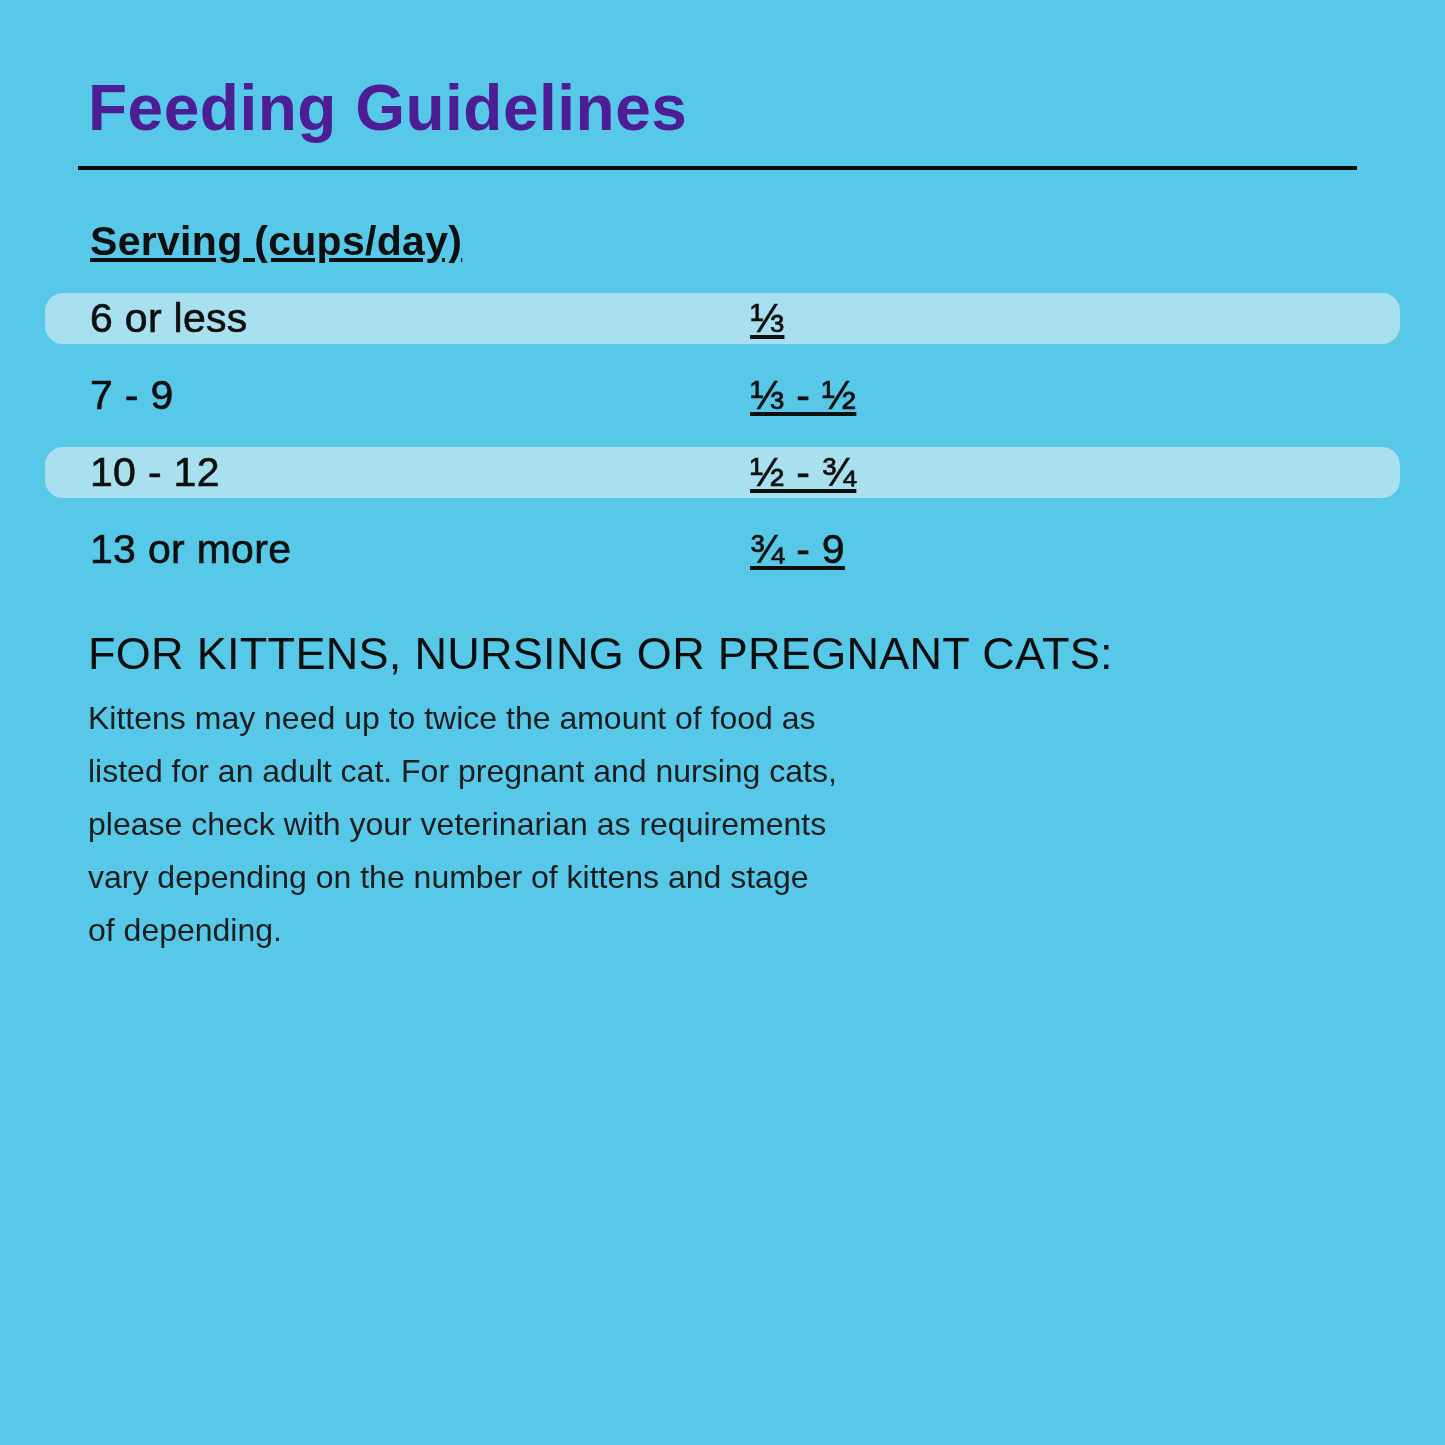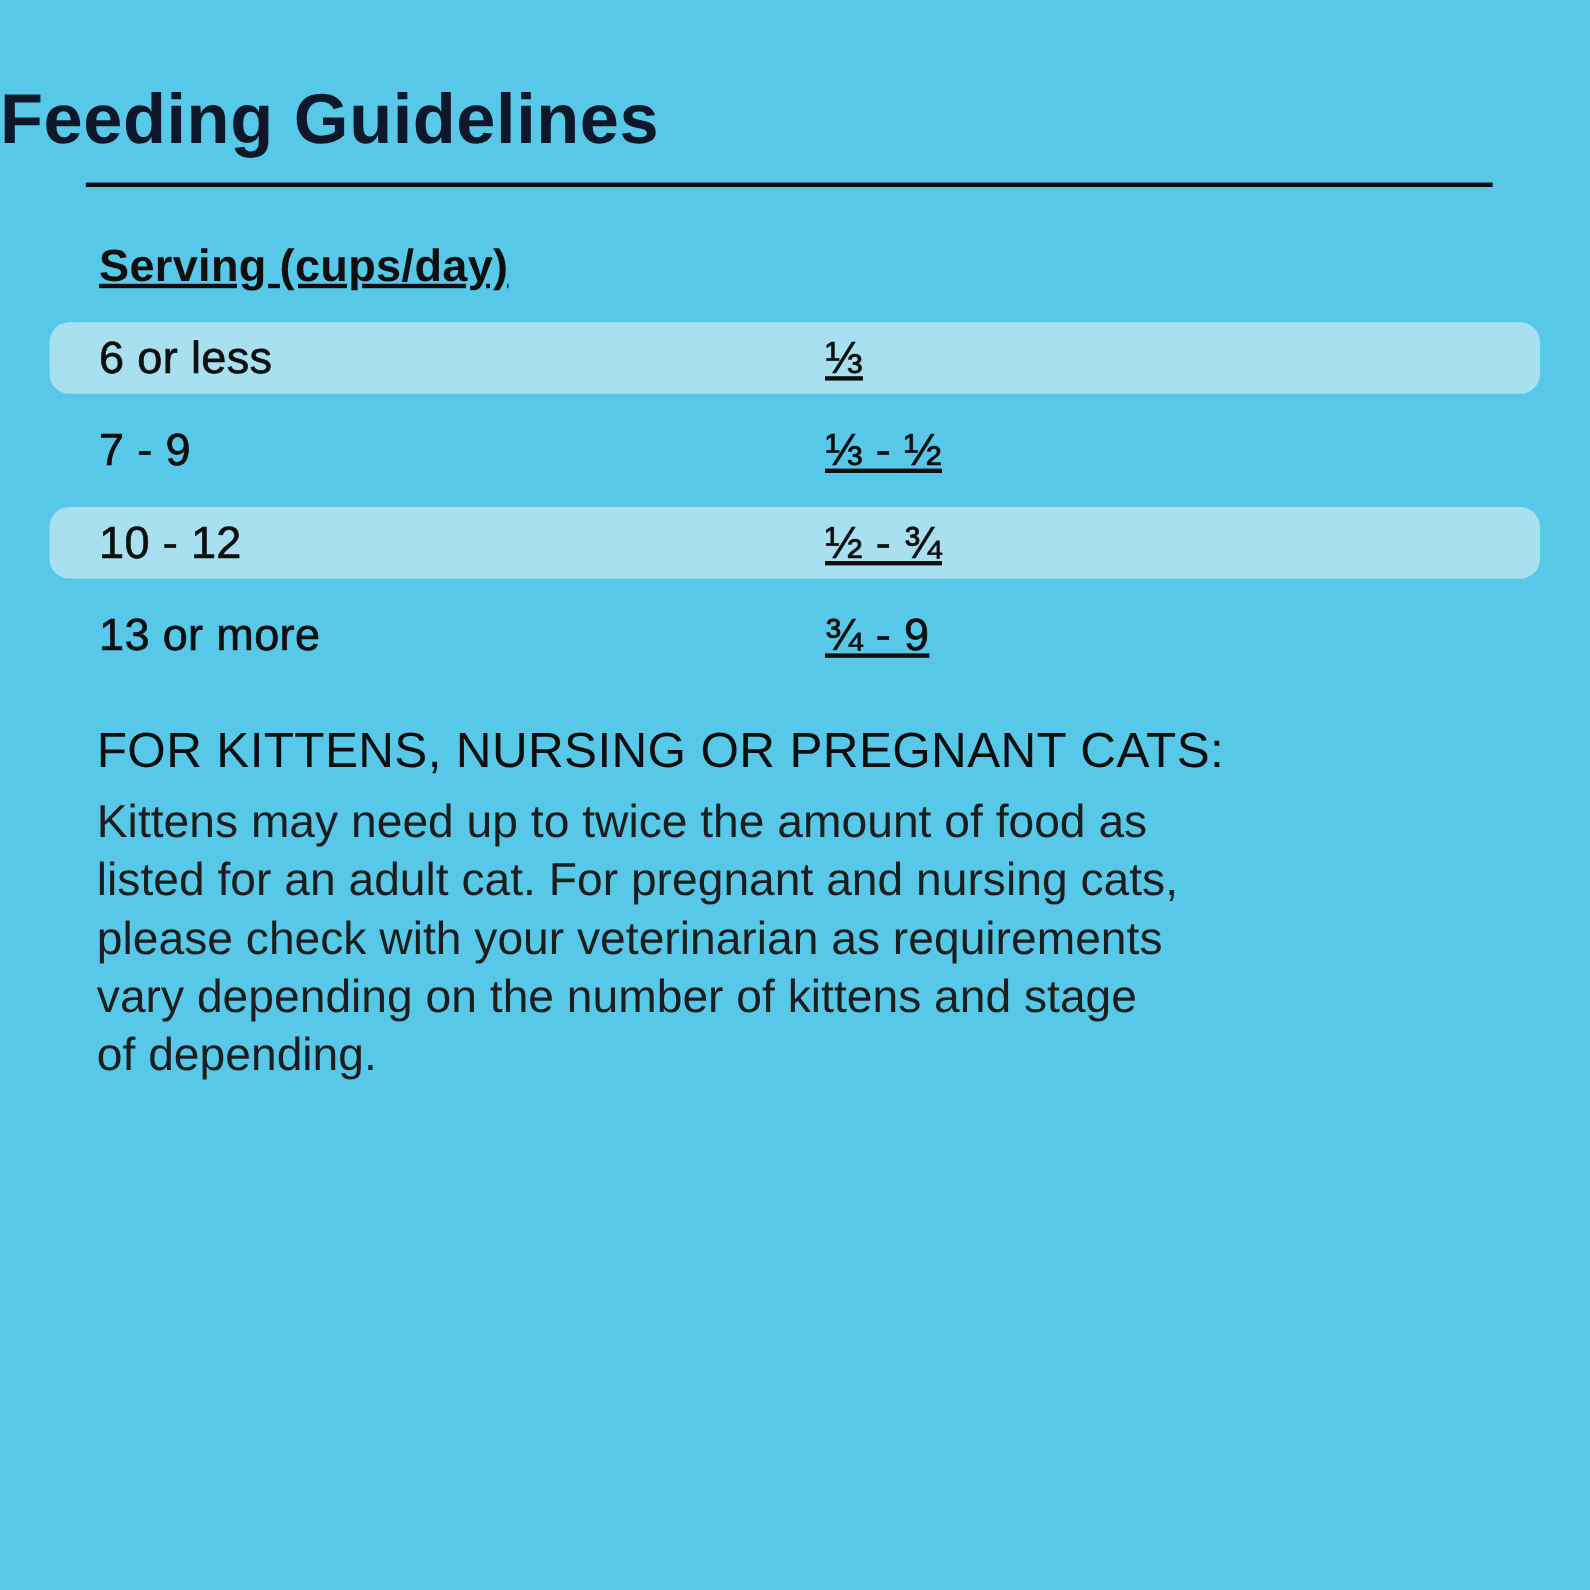--- a/index.html
+++ b/index.html
@@ -14,25 +14,26 @@
     color: #0f0f0f;
     overflow: hidden;
   }
   .page {
     position: relative;
     width: 1445px;
     height: 1445px;
   }
   .title {
     padding-top: 76px;
+    margin-left: 88px;
     font-size: 64px;
     line-height: 1;
     font-weight: bold;
     letter-spacing: 0.5px;
-    color: #0f172a;
+    color: #4c1d95;
   }
   .rule {
     margin: 26px 0 0 78px;
     width: 1279px;
     height: 4px;
     background: #0c0c0c;
   }
   .feeding-table {
     margin-top: 0;
   }
@@ -51,21 +52,21 @@
     font-weight: bold;
     letter-spacing: 0.3px;
   }
   .row.body-row {
     -webkit-text-stroke: 0.6px #0f0f0f;
     letter-spacing: 0.3px;
   }
   .row.striped {
     background: #A9E0F0;
     border-radius: 18px;
-    height: 65px;
+    height: 51px;
     margin-top: 8px;
     margin-bottom: 8px;
   }
   .cell-weight {
     width: 660px;
     flex-shrink: 0;
   }
   .cell-serving {
     flex: 1;
     text-decoration: underline;
@@ -73,21 +74,21 @@
   .note-heading {
     margin: 38px 0 0 88px;
     font-size: 45px;
     line-height: 1;
     font-weight: normal;
     letter-spacing: 0.3px;
     color: #0e0e0e;
   }
   .note-paragraph {
     margin: 16px 0 0 88px;
-    font-size: 42px;
+    font-size: 32px;
     line-height: 53px;
     font-weight: 400;
     color: #1d1d1d;
   }
 </style>
 </head>
 <body>
 
 <div class="page">
 

